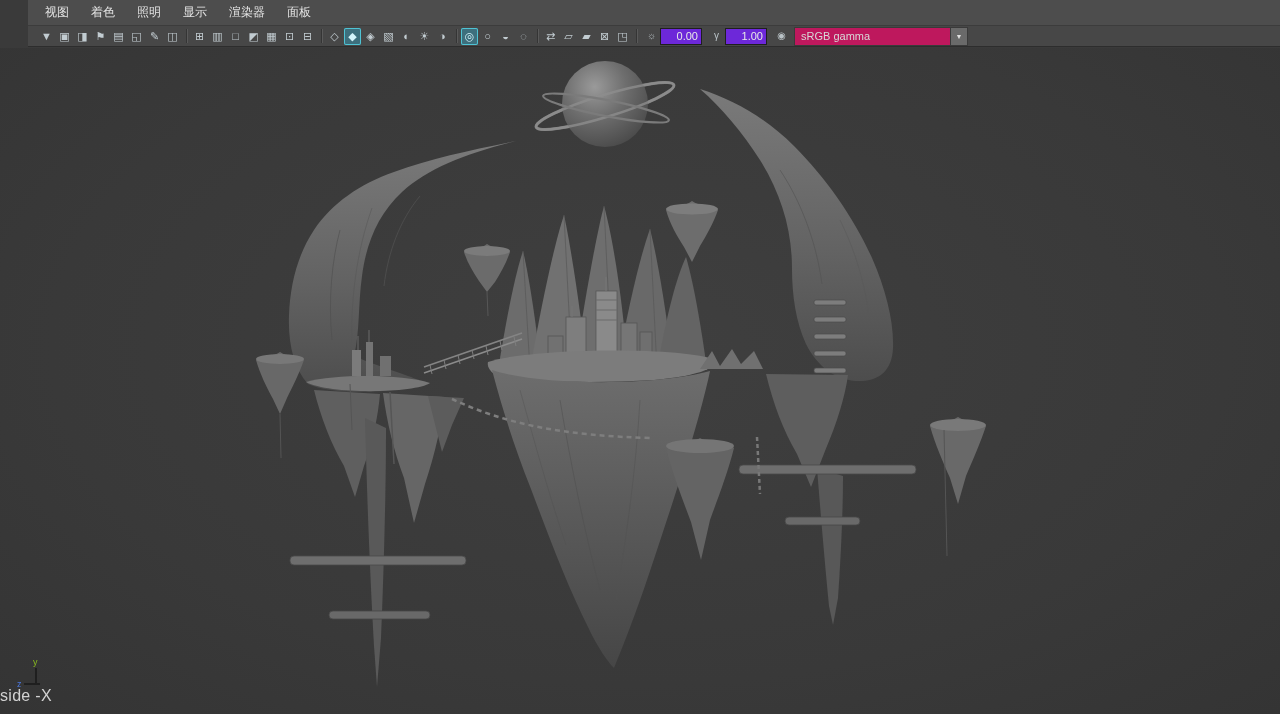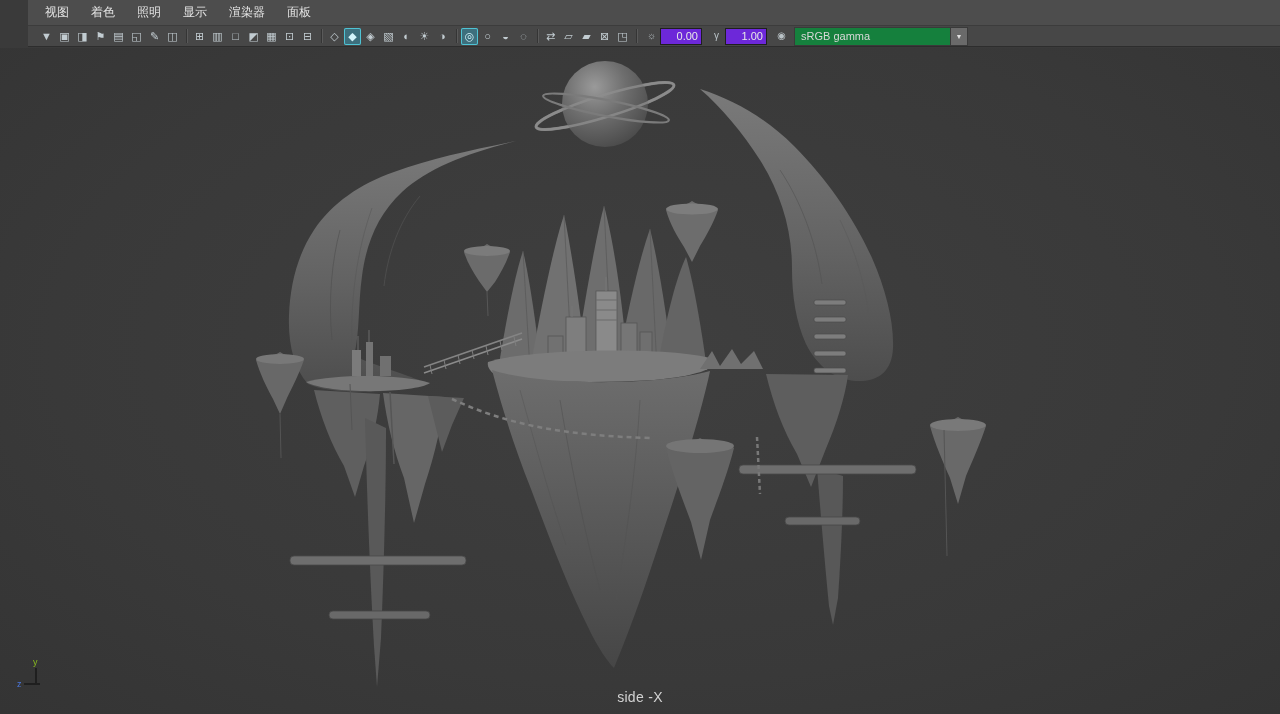--- a/index.html
+++ b/index.html
@@ -43,39 +43,39 @@
   }
   .tb-field{
     width:34px;height:15px;background:#6d28d9;border:1px solid #1f1f1f;
     color:#e8e8e8;font-size:11px;text-align:right;padding:0 3px;
     font-family:"Liberation Sans","DejaVu Sans",sans-serif;
     margin-right:4px;box-sizing:content-box;
   }
   .tb-mini{width:15px;height:15px;font-size:10px;color:#b9c2c6;margin:0 1px 0 3px;}
   .dropdown{
     display:flex;align-items:center;width:172px;height:17px;
-    background:#15803d;border:1px solid #3a3a3a;margin-left:4px;cursor:default;
+    background:#be185d;border:1px solid #3a3a3a;margin-left:4px;cursor:default;
   }
   .dd-label{flex:1;font-size:11px;color:#d8d8d8;padding-left:6px;white-space:nowrap;overflow:hidden;}
   .dd-arrow{
     width:16px;height:100%;background:#6a6a6a;border-left:1px solid #3a3a3a;
     display:flex;align-items:center;justify-content:center;
     font-size:7px;color:#e0e0e0;
   }
 
   
   .viewport{
     position:absolute;top:48px;left:0;width:1280px;height:666px;
     background:radial-gradient(ellipse at 50% 45%, #3f3f3f 0%, #393939 65%, #343434 100%);
     overflow:hidden;
   }
   .scene{position:absolute;inset:0;width:100%;height:100%;display:block;}
   .view-label{
-    position:absolute;left:0;right:0;bottom:9px;text-align:center;
-    color:#d2d2d2;font-size:14px;letter-spacing:.3px;
+    position:absolute;left:0;right:0;bottom:9px;
+    color:#d2d2d2;font-size:16px;letter-spacing:.3px;
   }
   .axis-indicator{position:absolute;left:16px;bottom:22px;width:40px;height:36px;}
 </style>
 </head>
 <body>
 
 <div id="app">
 
   <div class="menubar">
       <div class="menu-item">视图</div>

